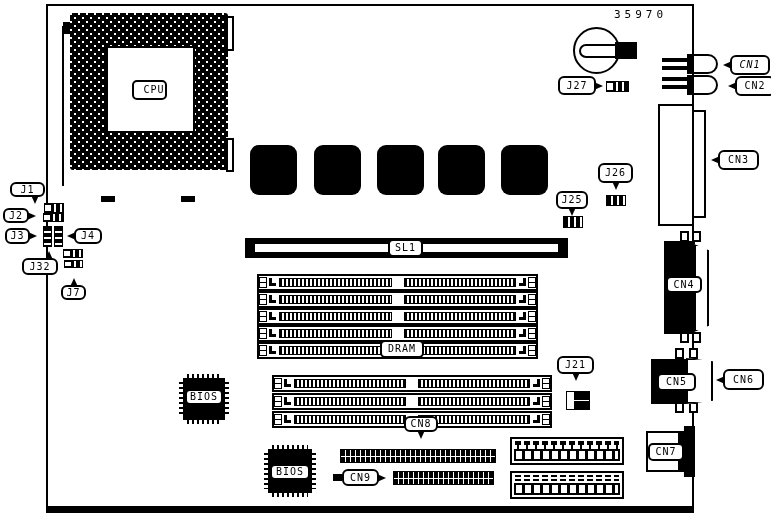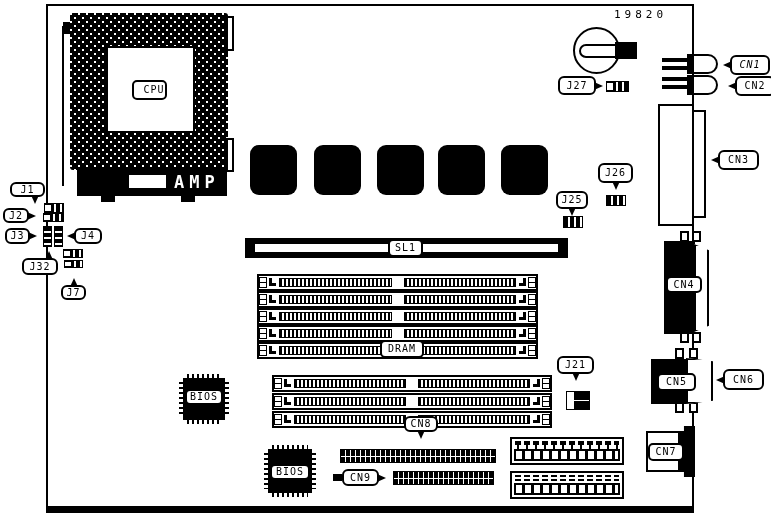--- a/index.html
+++ b/index.html
@@ -97,33 +97,29 @@
   .line{background:#000;}
 </style>
 </head>
 <body>
 
 <div class="stage">
 
   <div class="abs board" style="left:46px;top:4px;width:648px;height:508px;"></div>
   <div class="abs baseline" style="left:46px;top:506px;width:648px;height:7px;"></div>
 
-  <div class="abs partnum" style="left:614px;top:8px;">19820</div>
+  <div class="abs partnum" style="left:614px;top:8px;">35970</div>
 
   <div class="abs line" style="left:62px;top:26px;width:2px;height:160px;"></div>
   <div class="abs" style="left:63px;top:22px;width:10px;height:12px;background:#000;"></div>
   <div class="abs socket" style="left:70px;top:13px;width:158px;height:157px;"></div>
   <div class="abs cpu-inner" style="left:106px;top:46px;width:89px;height:87px;"></div>
   <div class="abs tag" style="left:132px;top:80px;width:35px;height:20px;padding-left:10px;">CPU</div>
   <div class="abs sock-tab" style="left:226px;top:16px;width:8px;height:35px;"></div>
   <div class="abs sock-tab" style="left:226px;top:138px;width:8px;height:34px;"></div>
-  <div class="abs amp-bar" style="left:77px;top:167px;width:150px;height:29px;">
-    <span class="amp-white"></span>
-    <span class="amp-text">AMP</span>
-  </div>
   <div class="abs" style="left:101px;top:196px;width:14px;height:6px;background:#000;"></div>
   <div class="abs" style="left:181px;top:196px;width:14px;height:6px;background:#000;"></div>
 
   <div class="abs qchip" style="left:250px;top:145px;width:47px;height:50px;"></div>
   <div class="abs qchip" style="left:314px;top:145px;width:47px;height:50px;"></div>
   <div class="abs qchip" style="left:377px;top:145px;width:47px;height:50px;"></div>
   <div class="abs qchip" style="left:438px;top:145px;width:47px;height:50px;"></div>
   <div class="abs qchip" style="left:501px;top:145px;width:47px;height:50px;"></div>
 
   <div class="abs batt-circle" style="left:573px;top:27px;width:47px;height:47px;"></div>

